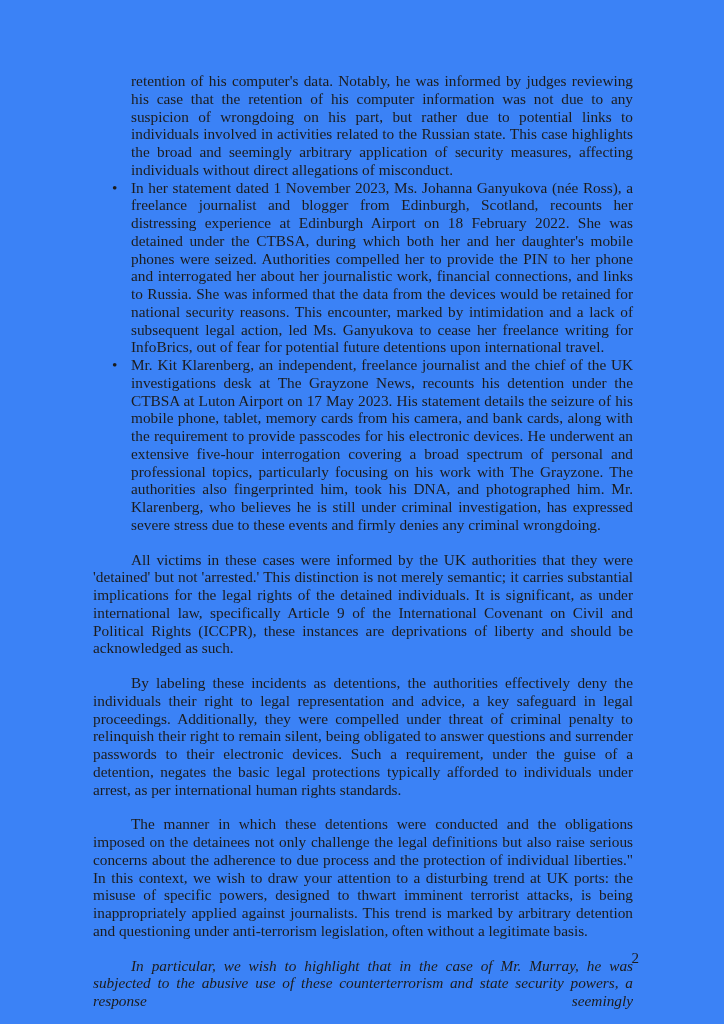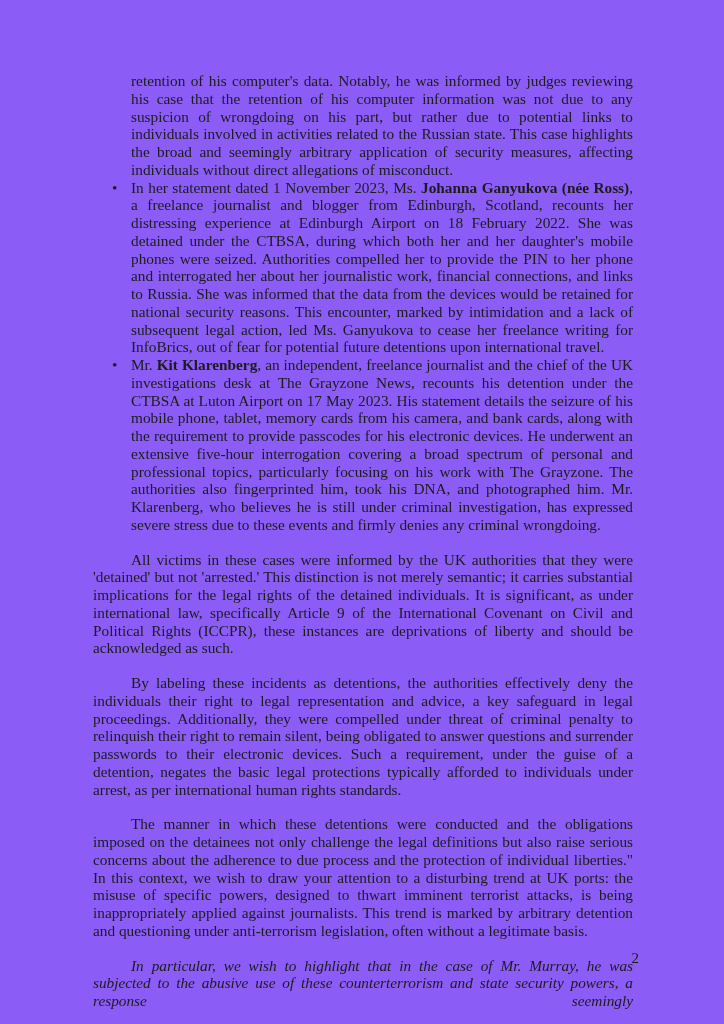--- a/index.html
+++ b/index.html
@@ -4,21 +4,21 @@
 <style>
   html, body {
     margin: 0;
     padding: 0;
     background: #ffffff;
   }
   .page {
     position: relative;
     width: 724px;
     height: 1024px;
-    background: #8b5cf6;
+    background: #3b82f6;
     font-family: "Liberation Serif", "DejaVu Serif", serif;
     color: #1c1c1c;
     overflow: hidden;
   }
   .content {
     position: absolute;
     left: 93px;
     top: 72px;
     width: 540px;
     font-size: 15.3px;
@@ -44,21 +44,21 @@
     top: 0;
   }
   .para {
     margin: 17px 0 0 0;
     text-indent: 38px;
   }
   .para.justify-last {
     text-align-last: justify;
     font-style: italic;
   }
-  b { font-weight: bold; }
+  b { font-weight: normal; }
   .page-number {
     position: absolute;
     top: 950px;
     right: 85px;
     font-size: 15px;
     color: #1c1c1c;
   }
 </style>
 </head>
 <body>

